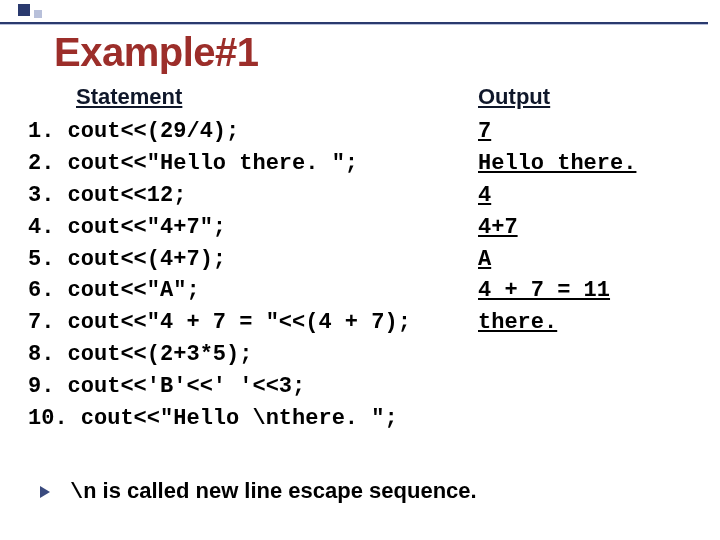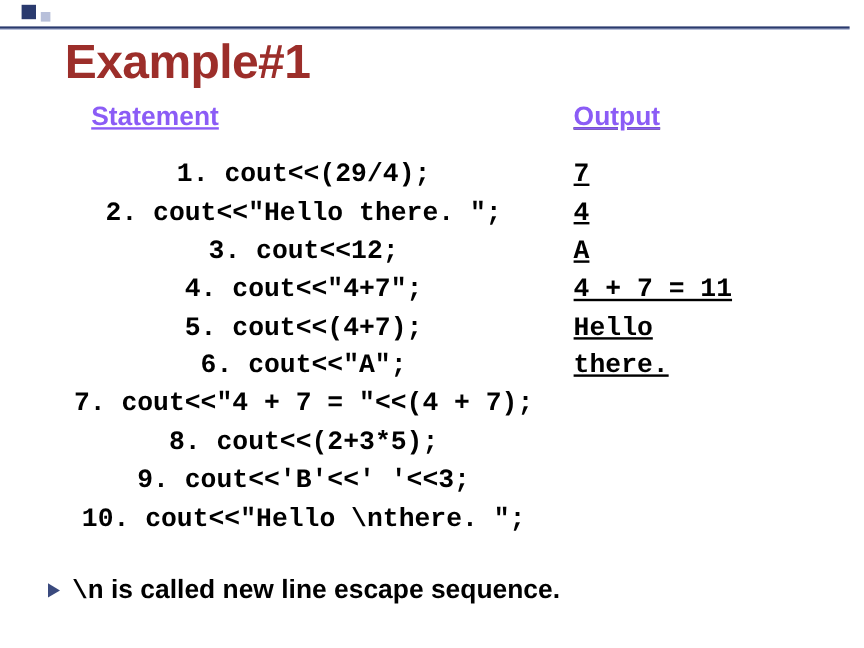--- a/index.html
+++ b/index.html
@@ -45,45 +45,45 @@
     flex-direction: row;
     align-items: flex-start;
   }
   .col-stmt { width: 450px; }
   .col-out  { flex: 1; text-decoration: underline; }
 
   .colhead {
     font-family: Arial, sans-serif;
     font-weight: 700;
     font-size: 22px;
-    color: #8b5cf6;
+    color: #0f172a;
     text-decoration: underline;
-    margin-bottom: 20px;
+    margin-bottom: 6px;
   }
   .col-stmt .colhead { margin-left: 48px; }
 
   .mono {
     font-family: "Courier New", Courier, monospace;
     font-size: 22px;
     font-weight: 700;
     color: #000;
     line-height: 1.45;
     white-space: pre;
   }
-  .statements .row { display: block; text-align: center; }
+  .statements .row { display: block; }
   .outputs .row { display: block; }
   .col-out .outputs { margin-top: 2px; }
 
   .note-wrap {
     position: absolute;
     left: 40px;
     top: 478px;
     display: flex;
     align-items: center;
-    gap: 10px;
+    gap: 20px;
   }
   .bullet {
     width: 0; height: 0;
     border-top: 6px solid transparent;
     border-bottom: 6px solid transparent;
     border-left: 10px solid #3a4a7e;
   }
   .note {
     font-family: Arial, sans-serif;
     font-size: 22px;
@@ -107,21 +107,21 @@
 <div class="title">Example#1</div>
 
 <div class="content">
   <div class="cols">
     <div class="col-stmt">
       <div class="colhead">Statement</div>
       <div class="mono statements" id="stmt-list"><span class="row">1. cout&lt;&lt;(29/4);</span><span class="row">2. cout&lt;&lt;"Hello there. ";</span><span class="row">3. cout&lt;&lt;12;</span><span class="row">4. cout&lt;&lt;"4+7";</span><span class="row">5. cout&lt;&lt;(4+7);</span><span class="row">6. cout&lt;&lt;"A";</span><span class="row">7. cout&lt;&lt;"4 + 7 = "&lt;&lt;(4 + 7);</span><span class="row">8. cout&lt;&lt;(2+3*5);</span><span class="row">9. cout&lt;&lt;'B'&lt;&lt;' '&lt;&lt;3;</span><span class="row">10. cout&lt;&lt;"Hello \nthere. ";</span></div>
     </div>
     <div class="col-out">
       <div class="colhead">Output</div>
-      <div class="mono outputs" id="out-list"><span class="row">7</span><span class="row">4</span><span class="row">A</span><span class="row">4 + 7 = 11</span><span class="row">Hello</span><span class="row">there.</span></div>
+      <div class="mono outputs" id="out-list"><span class="row">7</span><span class="row">Hello there.</span><span class="row">4</span><span class="row">4+7</span><span class="row">A</span><span class="row">4 + 7 = 11</span><span class="row">there.</span></div>
     </div>
   </div>
 </div>
 
 <div class="note-wrap">
   <div class="bullet"></div>
   <div class="note">
     <span class="esc">\n</span><span> is called new line escape sequence.</span>
   </div>
 </div>

